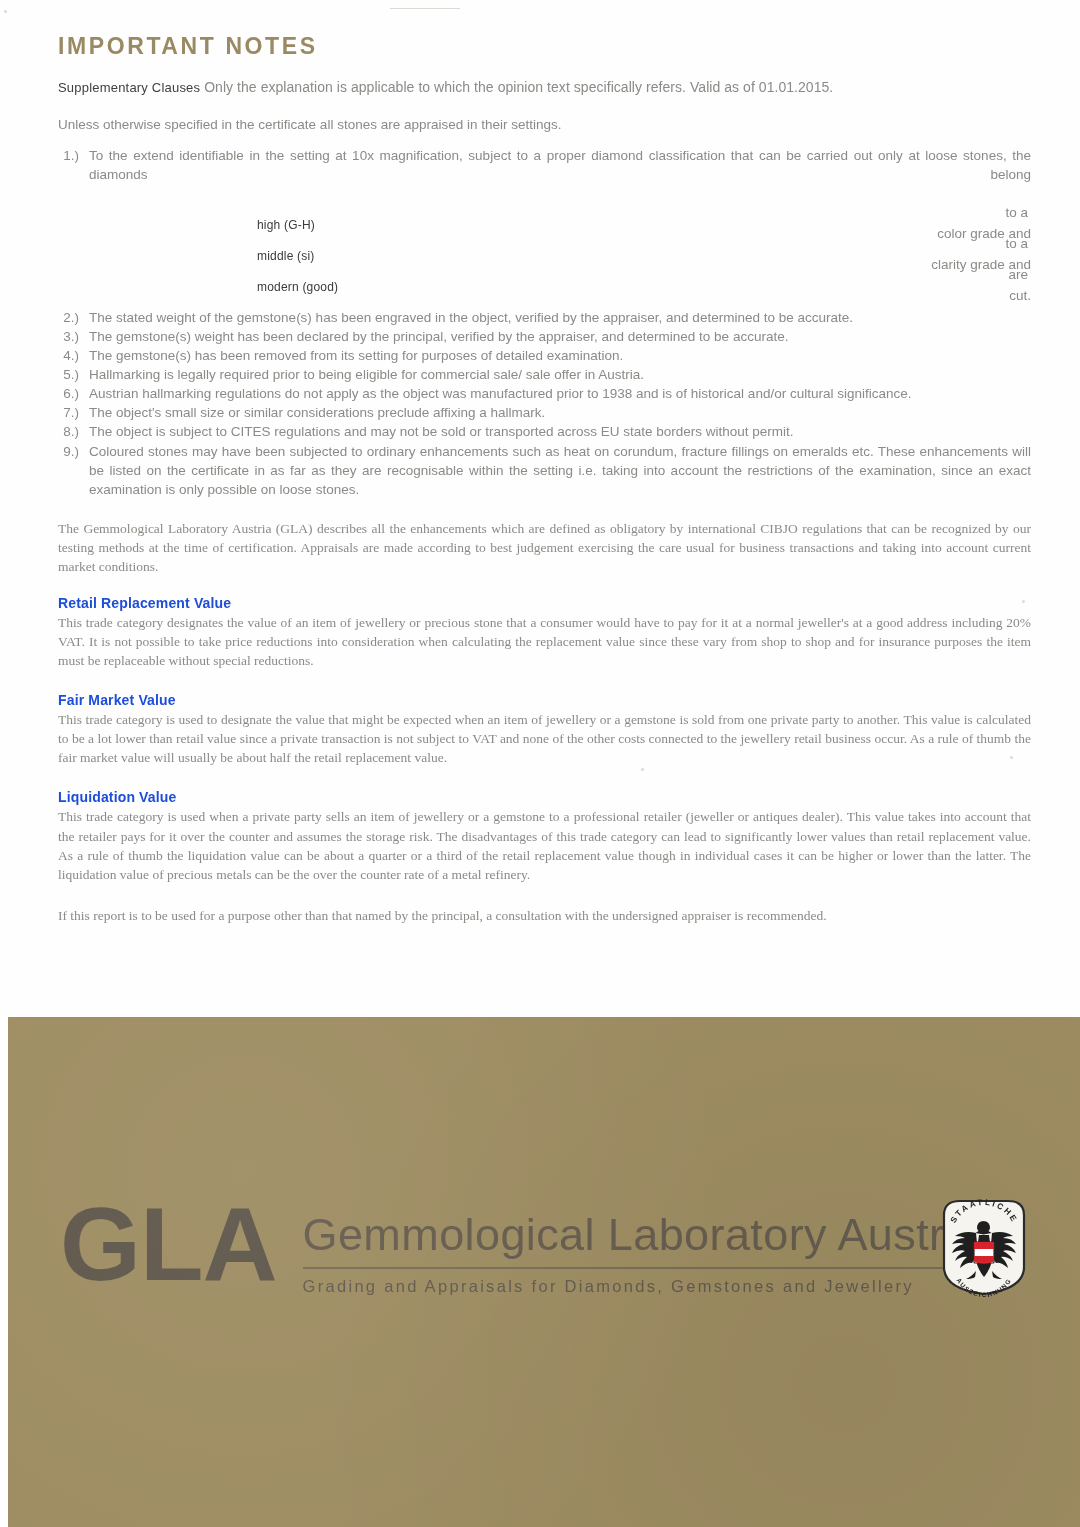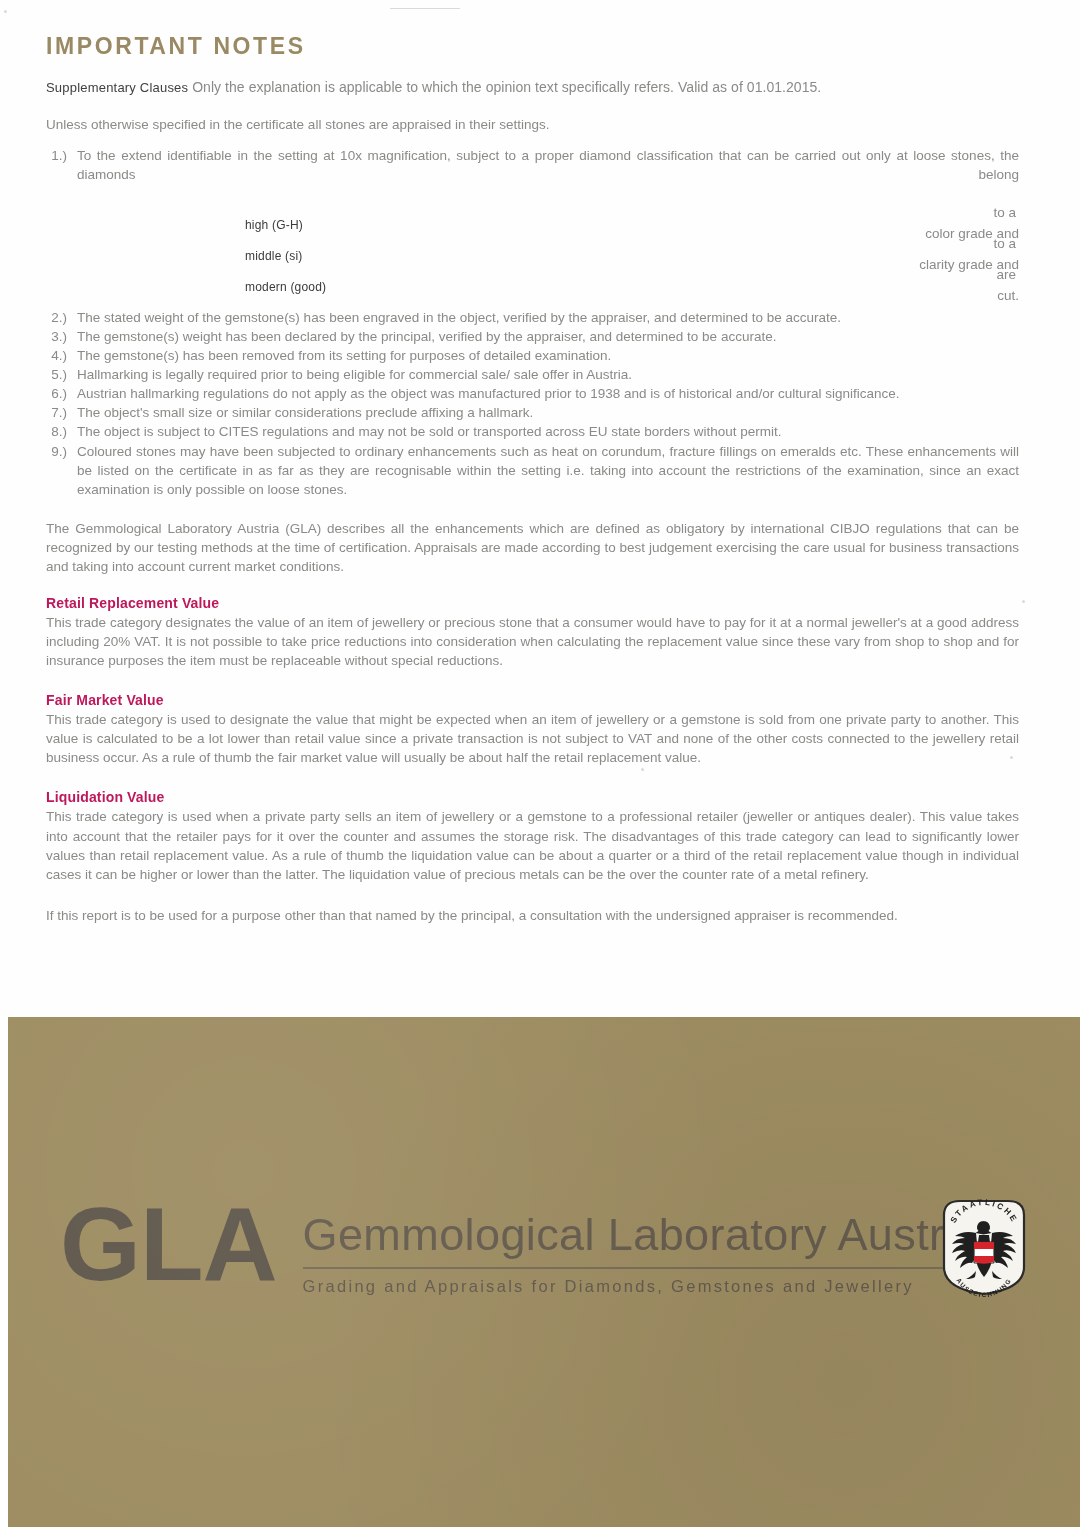--- a/index.html
+++ b/index.html
@@ -19,21 +19,21 @@
   
   .doc {
     position: absolute;
     left: 0; top: 0;
     width: 1080px;
     height: 1017px;
     background: #fefefe;
   }
   .doc-inner {
     position: absolute;
-    left: 46px;
+    left: 58px;
     top: 34px;
     width: 973px;
   }
 
   .title {
     font-size: 23px;
     font-weight: bold;
     letter-spacing: 2.6px;
     color: #9a8a63;
     margin: 0 0 18px 0;
@@ -124,28 +124,29 @@
     white-space: nowrap;
   }
 
   
   .para {
     font-size: 13.5px;
     color: #8a8a86;
     line-height: 1.42;
     text-align: justify;
     margin: 0 0 14px 0;
+    font-family: Liberation Serif, serif;
   }
   .para.tight { margin-bottom: 0; }
   .para.small-gap { margin-bottom: 18px; }
 
   .sect-head {
     font-size: 14px;
     font-weight: bold;
-    color: #be185d;
+    color: #1d4ed8;
     margin: 0 0 2px 0;
     letter-spacing: 0.15px;
   }
   .sect { margin-bottom: 22px; }
 
   
   .band {
     position: absolute;
     left: 8px;
     top: 1017px;

